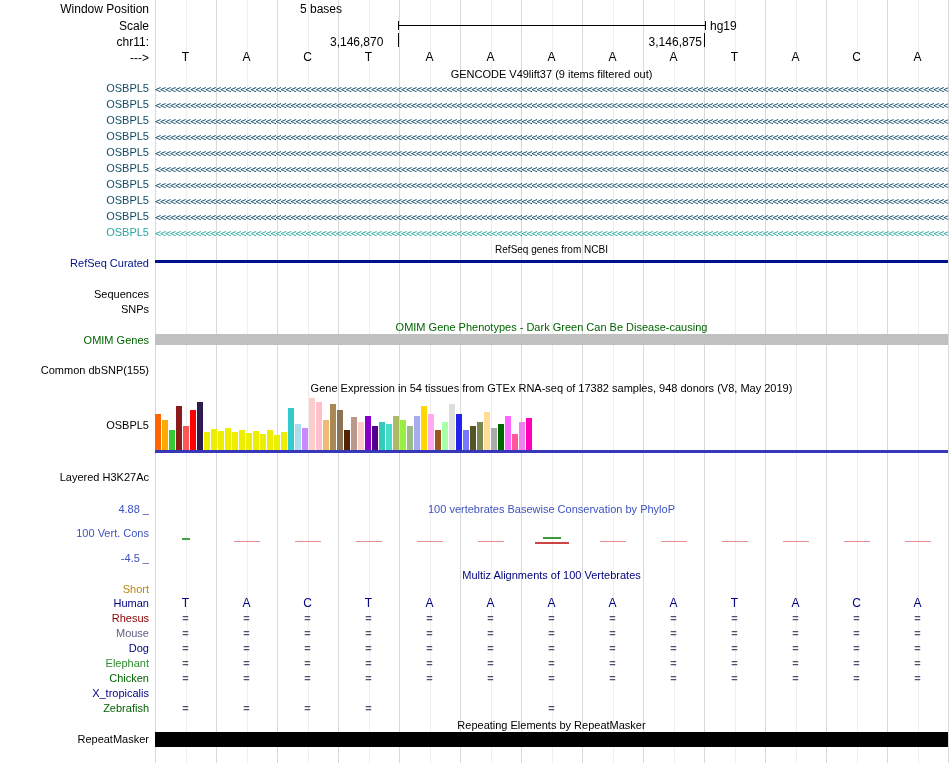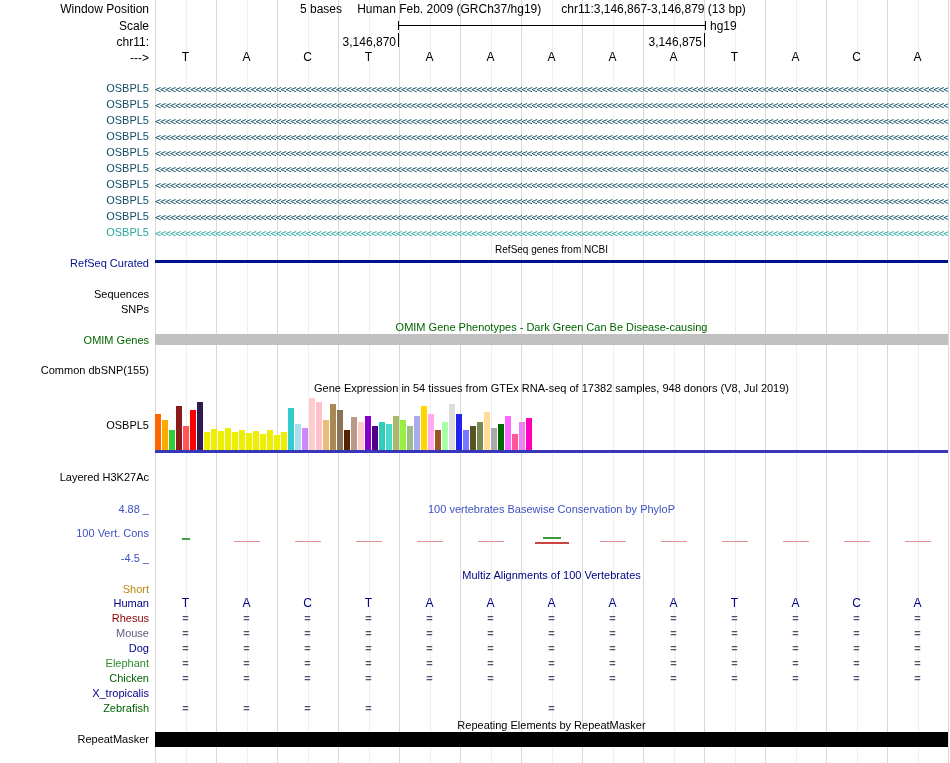--- a/index.html
+++ b/index.html
@@ -50,33 +50,30 @@
       <div class="gridline" style="left: 765px;"></div>
       <div class="gridline mid" style="left: 795.5px;"></div>
       <div class="gridline" style="left: 826px;"></div>
       <div class="gridline mid" style="left: 856.5px;"></div>
       <div class="gridline" style="left: 887px;"></div>
       <div class="gridline mid" style="left: 917.5px;"></div>
       <div class="gridline" style="left: 948px;"></div>
     </div>
 
   <div class="lbl s12" style="top:2px">Window Position</div>
-  <div class="ttl s12" style="top:2px">
-    <span>Human Feb. 2009 (GRCh37/hg19)</span><span style="display:inline-block;width:20px"></span><span>chr11:3,146,867-3,146,879 (13 bp)</span>
-  </div>
 
   <div class="lbl s12" style="top:19px">Scale</div>
   <div class="abs s12" style="top:2px;left:300px;width:90px;text-align:left">5 bases</div>
   <div class="abs blk" style="top:25px;left:398px;width:308px;height:1px"></div>
   <div class="abs blk" style="top:21px;left:398px;width:1px;height:9px"></div>
   <div class="abs blk" style="top:21px;left:705px;width:1px;height:9px"></div>
   <div class="abs s12" style="top:19px;left:710px">hg19</div>
 
   <div class="lbl s12" style="top:35px">chr11:</div>
-  <div class="abs s12" style="top:35px;left:330px;width:66px;text-align:right">3,146,870</div>
+  <div class="abs s12" style="top:35px;left:330px;width:66px;">3,146,870</div>
   <div class="abs blk" style="top:33px;left:398px;width:1px;height:14px"></div>
   <div class="abs s12" style="top:35px;left:636px;width:66px;text-align:right">3,146,875</div>
   <div class="abs blk" style="top:33px;left:704px;width:1px;height:14px"></div>
 
   <div class="lbl s12" style="top:51px">---&gt;</div>
   <div id="base-row">
       <div class="base-letter" style="left: 176.5px;">T</div>
       <div class="base-letter" style="left: 237.5px;">A</div>
       <div class="base-letter" style="left: 298.5px;">C</div>
       <div class="base-letter" style="left: 359.5px;">T</div>
@@ -84,20 +81,21 @@
       <div class="base-letter" style="left: 481.5px;">A</div>
       <div class="base-letter" style="left: 542.5px;">A</div>
       <div class="base-letter" style="left: 603.5px;">A</div>
       <div class="base-letter" style="left: 664.5px;">A</div>
       <div class="base-letter" style="left: 725.5px;">T</div>
       <div class="base-letter" style="left: 786.5px;">A</div>
       <div class="base-letter" style="left: 847.5px;">C</div>
       <div class="base-letter" style="left: 908.5px;">A</div>
     </div>
 
+  <div class="ttl s11" style="top:67px">GENCODE V49lift37 (9 items filtered out)</div>
   <div id="gencode-rows">
       <div class="lbl s11" style="top: 81px; color: rgb(14, 77, 102);">OSBPL5</div>
       <div class="gencode-arrows" style="top: 84px; color: rgb(14, 77, 102);">&lt;&lt;&lt;&lt;&lt;&lt;&lt;&lt;&lt;&lt;&lt;&lt;&lt;&lt;&lt;&lt;&lt;&lt;&lt;&lt;&lt;&lt;&lt;&lt;&lt;&lt;&lt;&lt;&lt;&lt;&lt;&lt;&lt;&lt;&lt;&lt;&lt;&lt;&lt;&lt;&lt;&lt;&lt;&lt;&lt;&lt;&lt;&lt;&lt;&lt;&lt;&lt;&lt;&lt;&lt;&lt;&lt;&lt;&lt;&lt;&lt;&lt;&lt;&lt;&lt;&lt;&lt;&lt;&lt;&lt;&lt;&lt;&lt;&lt;&lt;&lt;&lt;&lt;&lt;&lt;&lt;&lt;&lt;&lt;&lt;&lt;&lt;&lt;&lt;&lt;&lt;&lt;&lt;&lt;&lt;&lt;&lt;&lt;&lt;&lt;&lt;&lt;&lt;&lt;&lt;&lt;&lt;&lt;&lt;&lt;&lt;&lt;&lt;&lt;&lt;&lt;&lt;&lt;&lt;&lt;&lt;&lt;&lt;&lt;&lt;&lt;&lt;&lt;&lt;&lt;&lt;&lt;&lt;&lt;&lt;&lt;&lt;&lt;&lt;&lt;&lt;&lt;&lt;&lt;&lt;&lt;&lt;&lt;&lt;&lt;&lt;&lt;&lt;&lt;&lt;&lt;&lt;&lt;&lt;&lt;&lt;&lt;&lt;&lt;&lt;&lt;&lt;&lt;&lt;&lt;</div>
       <div class="lbl s11" style="top: 97px; color: rgb(14, 77, 102);">OSBPL5</div>
       <div class="gencode-arrows" style="top: 100px; color: rgb(14, 77, 102);">&lt;&lt;&lt;&lt;&lt;&lt;&lt;&lt;&lt;&lt;&lt;&lt;&lt;&lt;&lt;&lt;&lt;&lt;&lt;&lt;&lt;&lt;&lt;&lt;&lt;&lt;&lt;&lt;&lt;&lt;&lt;&lt;&lt;&lt;&lt;&lt;&lt;&lt;&lt;&lt;&lt;&lt;&lt;&lt;&lt;&lt;&lt;&lt;&lt;&lt;&lt;&lt;&lt;&lt;&lt;&lt;&lt;&lt;&lt;&lt;&lt;&lt;&lt;&lt;&lt;&lt;&lt;&lt;&lt;&lt;&lt;&lt;&lt;&lt;&lt;&lt;&lt;&lt;&lt;&lt;&lt;&lt;&lt;&lt;&lt;&lt;&lt;&lt;&lt;&lt;&lt;&lt;&lt;&lt;&lt;&lt;&lt;&lt;&lt;&lt;&lt;&lt;&lt;&lt;&lt;&lt;&lt;&lt;&lt;&lt;&lt;&lt;&lt;&lt;&lt;&lt;&lt;&lt;&lt;&lt;&lt;&lt;&lt;&lt;&lt;&lt;&lt;&lt;&lt;&lt;&lt;&lt;&lt;&lt;&lt;&lt;&lt;&lt;&lt;&lt;&lt;&lt;&lt;&lt;&lt;&lt;&lt;&lt;&lt;&lt;&lt;&lt;&lt;&lt;&lt;&lt;&lt;&lt;&lt;&lt;&lt;&lt;&lt;&lt;&lt;&lt;&lt;&lt;&lt;&lt;</div>
       <div class="lbl s11" style="top: 113px; color: rgb(14, 77, 102);">OSBPL5</div>
       <div class="gencode-arrows" style="top: 116px; color: rgb(14, 77, 102);">&lt;&lt;&lt;&lt;&lt;&lt;&lt;&lt;&lt;&lt;&lt;&lt;&lt;&lt;&lt;&lt;&lt;&lt;&lt;&lt;&lt;&lt;&lt;&lt;&lt;&lt;&lt;&lt;&lt;&lt;&lt;&lt;&lt;&lt;&lt;&lt;&lt;&lt;&lt;&lt;&lt;&lt;&lt;&lt;&lt;&lt;&lt;&lt;&lt;&lt;&lt;&lt;&lt;&lt;&lt;&lt;&lt;&lt;&lt;&lt;&lt;&lt;&lt;&lt;&lt;&lt;&lt;&lt;&lt;&lt;&lt;&lt;&lt;&lt;&lt;&lt;&lt;&lt;&lt;&lt;&lt;&lt;&lt;&lt;&lt;&lt;&lt;&lt;&lt;&lt;&lt;&lt;&lt;&lt;&lt;&lt;&lt;&lt;&lt;&lt;&lt;&lt;&lt;&lt;&lt;&lt;&lt;&lt;&lt;&lt;&lt;&lt;&lt;&lt;&lt;&lt;&lt;&lt;&lt;&lt;&lt;&lt;&lt;&lt;&lt;&lt;&lt;&lt;&lt;&lt;&lt;&lt;&lt;&lt;&lt;&lt;&lt;&lt;&lt;&lt;&lt;&lt;&lt;&lt;&lt;&lt;&lt;&lt;&lt;&lt;&lt;&lt;&lt;&lt;&lt;&lt;&lt;&lt;&lt;&lt;&lt;&lt;&lt;&lt;&lt;&lt;&lt;&lt;&lt;&lt;</div>
       <div class="lbl s11" style="top: 129px; color: rgb(14, 77, 102);">OSBPL5</div>
       <div class="gencode-arrows" style="top: 132px; color: rgb(14, 77, 102);">&lt;&lt;&lt;&lt;&lt;&lt;&lt;&lt;&lt;&lt;&lt;&lt;&lt;&lt;&lt;&lt;&lt;&lt;&lt;&lt;&lt;&lt;&lt;&lt;&lt;&lt;&lt;&lt;&lt;&lt;&lt;&lt;&lt;&lt;&lt;&lt;&lt;&lt;&lt;&lt;&lt;&lt;&lt;&lt;&lt;&lt;&lt;&lt;&lt;&lt;&lt;&lt;&lt;&lt;&lt;&lt;&lt;&lt;&lt;&lt;&lt;&lt;&lt;&lt;&lt;&lt;&lt;&lt;&lt;&lt;&lt;&lt;&lt;&lt;&lt;&lt;&lt;&lt;&lt;&lt;&lt;&lt;&lt;&lt;&lt;&lt;&lt;&lt;&lt;&lt;&lt;&lt;&lt;&lt;&lt;&lt;&lt;&lt;&lt;&lt;&lt;&lt;&lt;&lt;&lt;&lt;&lt;&lt;&lt;&lt;&lt;&lt;&lt;&lt;&lt;&lt;&lt;&lt;&lt;&lt;&lt;&lt;&lt;&lt;&lt;&lt;&lt;&lt;&lt;&lt;&lt;&lt;&lt;&lt;&lt;&lt;&lt;&lt;&lt;&lt;&lt;&lt;&lt;&lt;&lt;&lt;&lt;&lt;&lt;&lt;&lt;&lt;&lt;&lt;&lt;&lt;&lt;&lt;&lt;&lt;&lt;&lt;&lt;&lt;&lt;&lt;&lt;&lt;&lt;&lt;</div>
       <div class="lbl s11" style="top: 145px; color: rgb(14, 77, 102);">OSBPL5</div>
@@ -120,21 +118,21 @@
 
   <div class="lbl s11" style="top:287px">Sequences</div>
   <div class="lbl s11" style="top:302px">SNPs</div>
 
   <div class="ttl s11" style="top: 320px; color: rgb(0, 100, 0);">OMIM Gene Phenotypes - Dark Green Can Be Disease-causing</div>
   <div class="lbl s11" style="top: 333px; color: rgb(0, 100, 0);">OMIM Genes</div>
   <div class="abs" style="top: 334px; left: 155px; width: 793px; height: 11px; background: rgb(192, 192, 192);"></div>
 
   <div class="lbl s11" style="top:363px">Common dbSNP(155)</div>
 
-  <div class="ttl s11" style="top:381px">Gene Expression in 54 tissues from GTEx RNA-seq of 17382 samples, 948 donors (V8, Jul 2019)</div>
+  <div class="ttl s11" style="top:381px">Gene Expression in 54 tissues from GTEx RNA-seq of 17382 samples, 948 donors (V8, May 2019)</div>
   <div class="lbl s11" style="top:418px">OSBPL5</div>
   <div id="gtex-bars">
       <div class="gtex-bar" style="left: 155px; top: 414px; height: 36px; background: rgb(255, 102, 0);"></div>
       <div class="gtex-bar" style="left: 162px; top: 420px; height: 30px; background: rgb(255, 170, 0);"></div>
       <div class="gtex-bar" style="left: 169px; top: 430px; height: 20px; background: rgb(51, 204, 51);"></div>
       <div class="gtex-bar" style="left: 176px; top: 406px; height: 44px; background: rgb(139, 26, 26);"></div>
       <div class="gtex-bar" style="left: 183px; top: 426px; height: 24px; background: rgb(255, 85, 85);"></div>
       <div class="gtex-bar" style="left: 190px; top: 410px; height: 40px; background: rgb(255, 0, 0);"></div>
       <div class="gtex-bar" style="left: 197px; top: 402px; height: 48px; background: rgb(47, 27, 79);"></div>
       <div class="gtex-bar" style="left: 204px; top: 432px; height: 18px; background: rgb(238, 238, 0);"></div>

